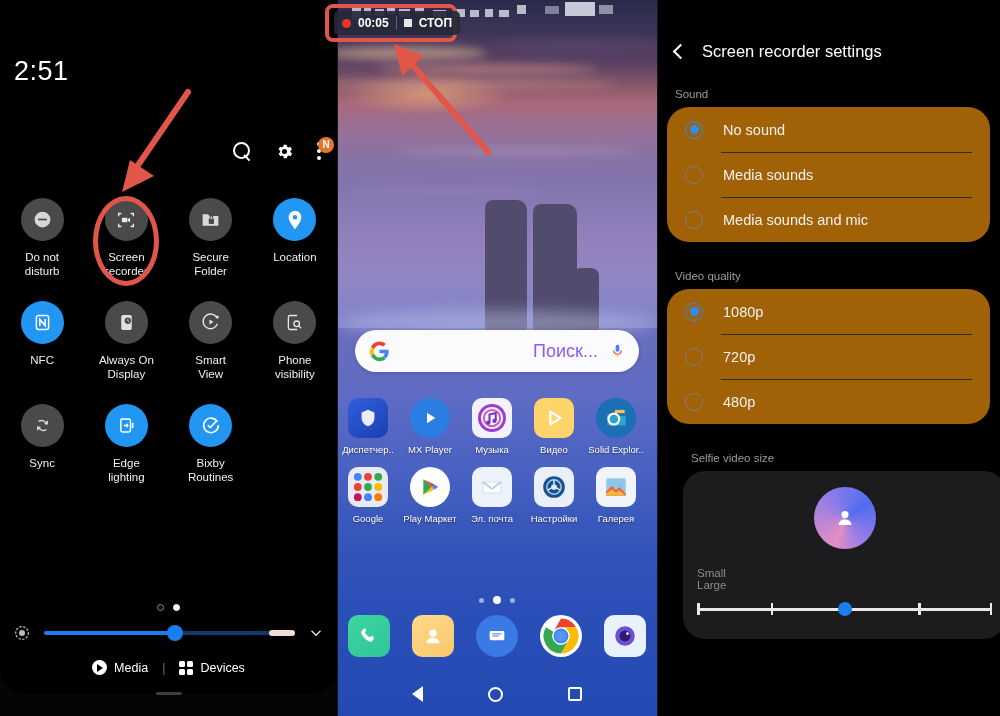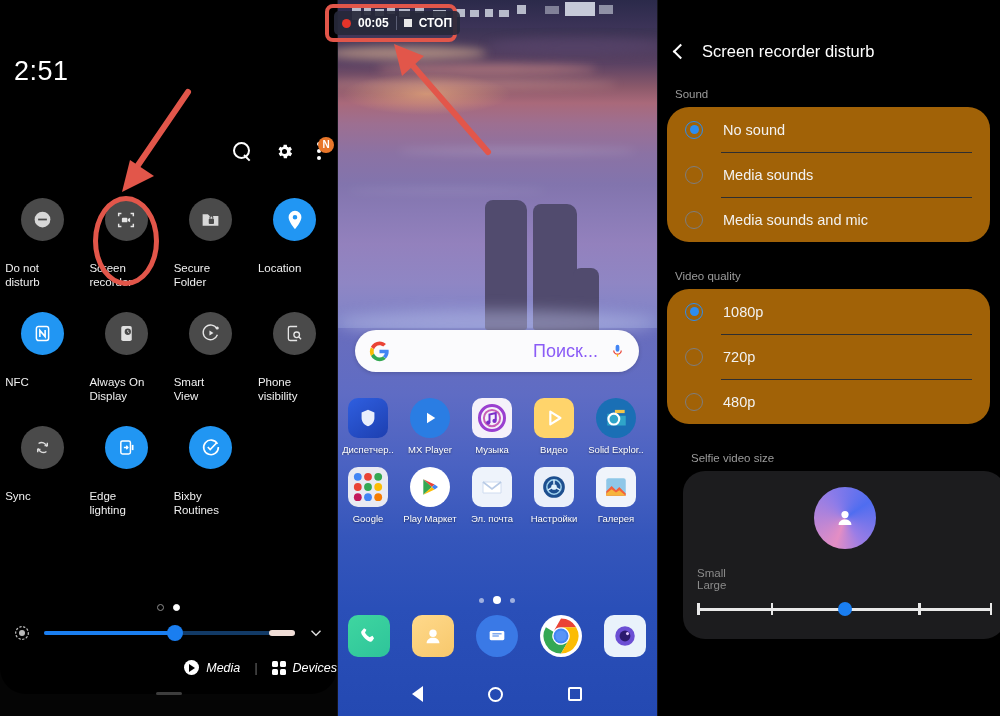--- a/index.html
+++ b/index.html
@@ -55,22 +55,22 @@
   }
   .qs-tile { display:flex; flex-direction:column; align-items:center; position:relative; }
   .qs-ic {
     width: 43px; height: 43px; border-radius: 50%;
     background: #4a4a4a;
     display:flex; align-items:center; justify-content:center;
     color:#fff;
   }
   .qs-ic.on { background: #2196f3; }
   .qs-label {
-    margin-top: 20px; color: #f0f0f0; font-size: 11.5px;
-    text-align:left; line-height: 1.25; width: 74px;
+    margin-top: 9px; color: #f0f0f0; font-size: 11.5px;
+    text-align:center; line-height: 1.25; width: 74px;
   }
   .qs-empty { visibility: hidden; }
 
   
   .ring {
     position:absolute; left: 93px; top: 196px;
     width: 66px; height: 90px;
     border: 5px solid #e2564a; border-radius: 50%;
     pointer-events:none;
   }
@@ -84,21 +84,21 @@
 
   .bright-row { position:absolute; left:0; top:623px; width:337px; display:flex; align-items:center; padding: 0 12px; }
   .sun { width:20px; height:20px; position:relative; flex:0 0 auto; }
   .slider-wrap { position:relative; flex:1; height:18px; margin: 0 12px; }
   .slider-track { position:absolute; left:0; right:0; top:7px; height:4px; border-radius:2px; background:#123a66; }
   .slider-fill { position:absolute; left:0; top:7px; height:4px; border-radius:2px; background:#1a7ef0; width:52%; }
   .slider-end { position:absolute; right:0; top:6px; height:6px; width:26px; border-radius:3px; background:#f0ddd6; }
   .slider-thumb { position:absolute; top:1px; width:16px; height:16px; border-radius:50%; background:#1a7ef0; left: calc(52% - 8px); }
   .chev-down { width:18px; height:18px; flex:0 0 auto; }
 
-  .qs-footer { position:absolute; left:0; top:660px; width:337px; display:flex; justify-content:flex-end; align-items:center; gap:14px; color:#fff; font-size:12.5px;font-style:italic; }
+  .qs-footer { position:absolute; left:0; top:660px; width:337px; display:flex; justify-content:center; align-items:center; gap:14px; color:#fff; font-size:12.5px; }
   .qs-footer .sep { color:#6c6c6c; }
   .fitem { display:flex; align-items:center; gap:7px; }
   .play-ic { width:15px; height:15px; border-radius:50%; background:#fff; position:relative; }
   .play-ic::after { content:""; position:absolute; left:5px; top:3.5px; border-left:6px solid #000; border-top:4px solid transparent; border-bottom:4px solid transparent; }
   .dev-ic { width:14px; height:14px; display:grid; grid-template-columns:1fr 1fr; grid-template-rows:1fr 1fr; gap:2px; }
   .dev-ic i { background:#fff; border-radius:1.5px; }
   .home-bar { position:absolute; left:50%; transform:translateX(-50%); top:692px; width:26px; height:3px; border-radius:2px; background:#3d3d3d; }
 
   
   .panel-mid {
@@ -639,21 +639,21 @@
     <span>СТОП</span>
   </div>
   <svg class="arrow-mid" viewBox="0 0 120 120">
     <path d="M108 112 L28 20" stroke="#e2564a" stroke-width="6" stroke-linecap="round" fill="none"></path>
     <path d="M14 4 L44 16 L22 36 Z" fill="#e2564a"></path>
   </svg>
 
   <div class="panel-right">
     <div class="st-header">
       <div class="back-chev"></div>
-      <div class="st-title">Screen recorder disturb</div>
+      <div class="st-title">Screen recorder settings</div>
     </div>
 
     <div style="position:absolute;left:0;top:88px;width:343px;">
       <div class="sec-label">Sound</div>
       <div class="card">
         <div class="opt">
           <div class="radio sel"></div>
           <div class="opt-lab">No sound</div>
         </div>
         <div class="opt">

